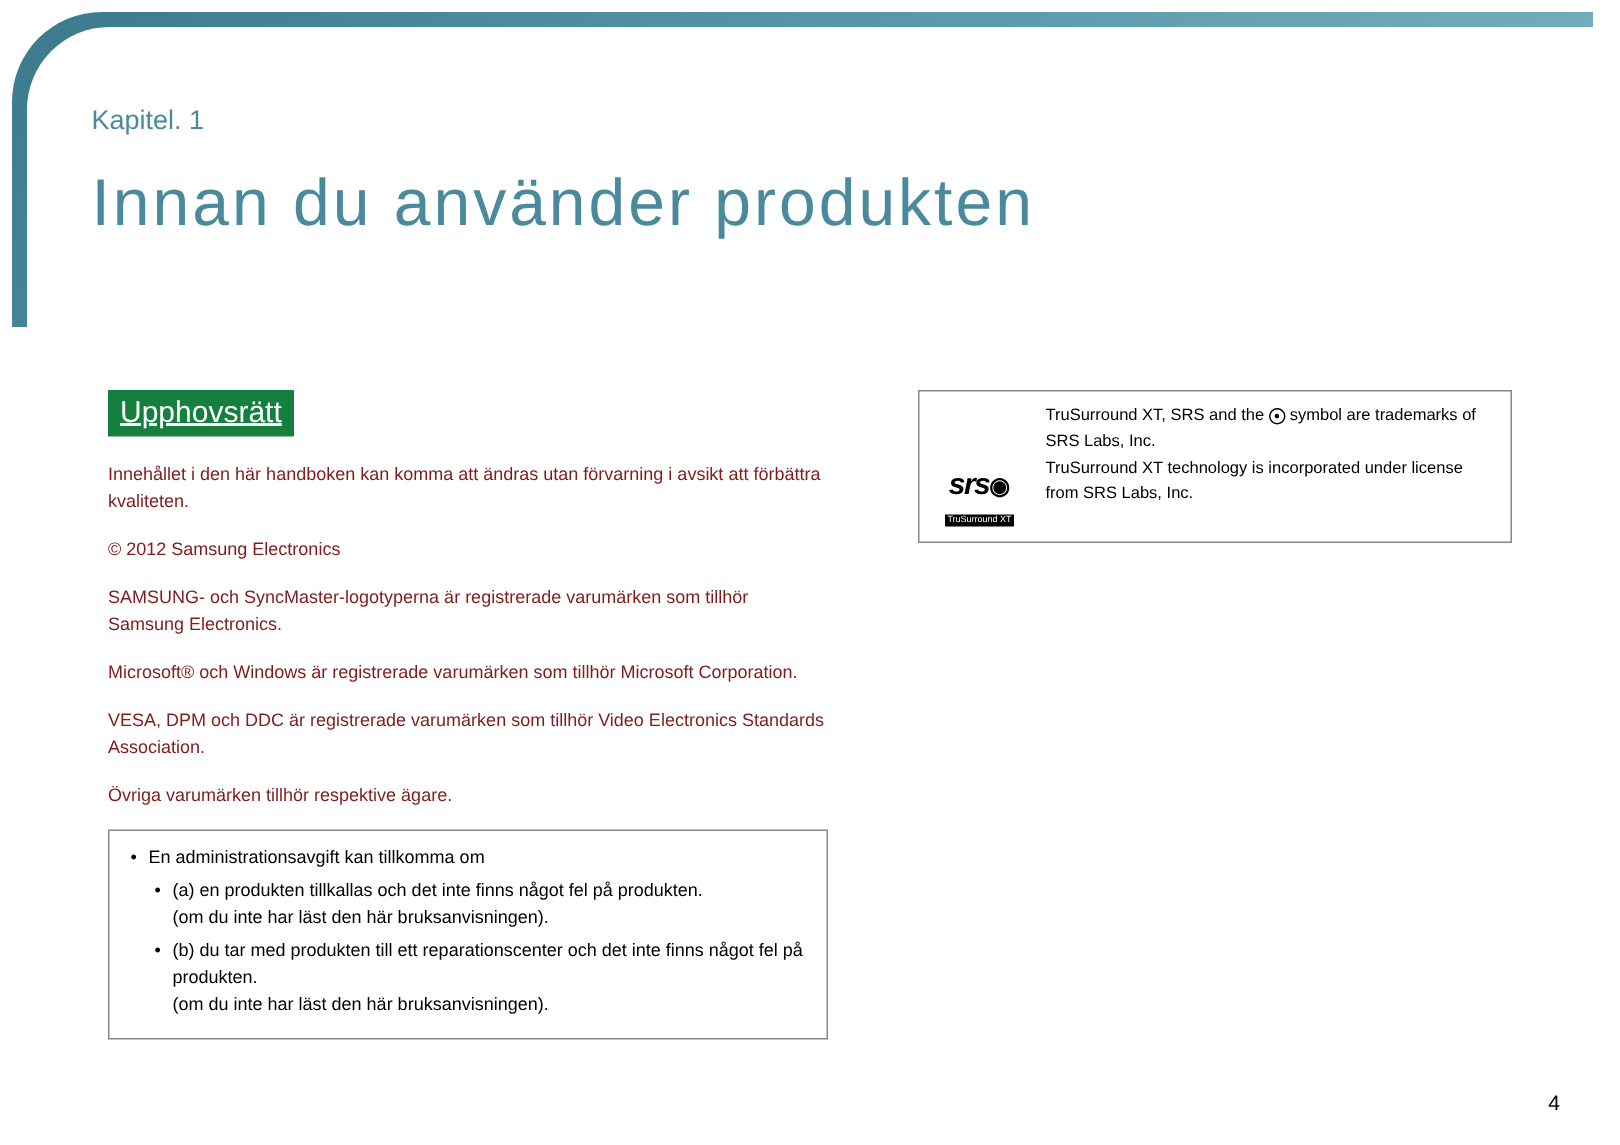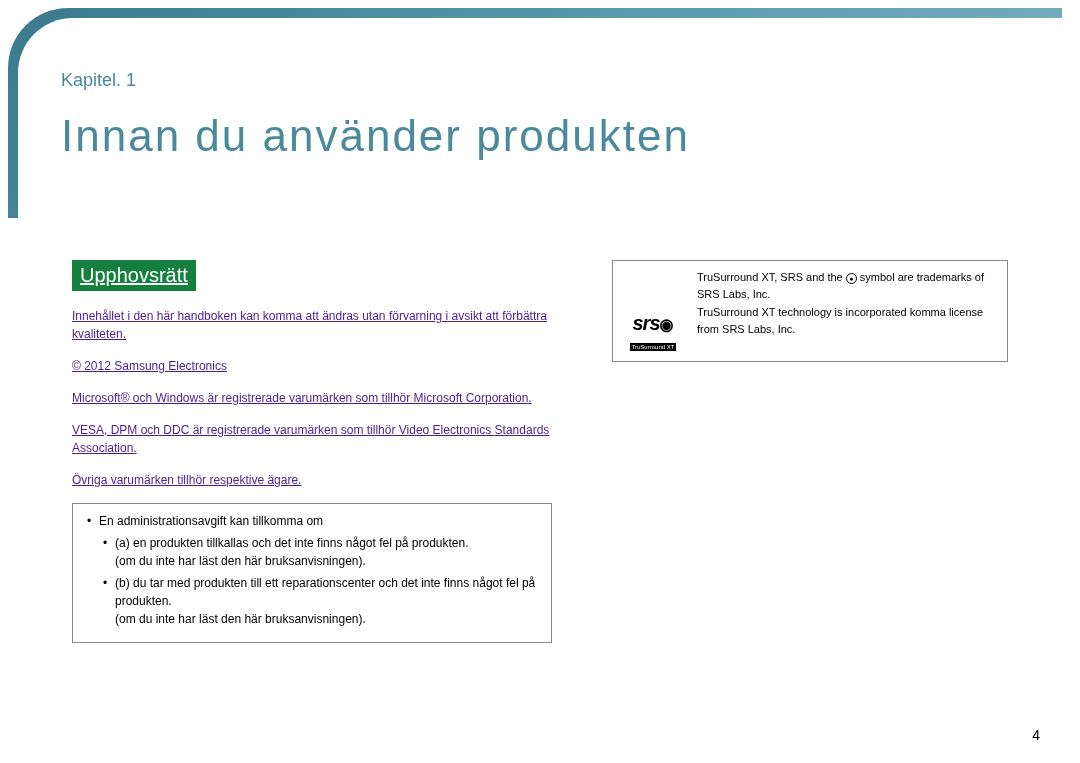--- a/index.html
+++ b/index.html
@@ -70,23 +70,22 @@
     color: #ffffff;
     font-size: 20px;
     font-weight: normal;
     padding: 4px 8px;
     margin-bottom: 16px;
     text-decoration: underline;
   }
   .body-text {
     font-size: 12px;
     line-height: 1.5;
-    color: #4c1d95;
+    color: #7f1d1d;
     margin-bottom: 14px;
-    text-decoration: underline;
   }
   .note-box {
     border: 1px solid #888;
     padding: 8px 10px;
     font-size: 12px;
     line-height: 1.5;
   }
   .note-box ul {
     list-style: none;
     padding-left: 0;
@@ -178,20 +177,21 @@
   <div class="chapter-label">Kapitel. 1</div>
   <div class="page-title">Innan du använder produkten</div>
 </div>
 
 <div class="content-area">
   <div class="left-col">
     <div class="section-heading">Upphovsrätt</div>
 
     <p class="body-text">Innehållet i den här handboken kan komma att ändras utan förvarning i avsikt att förbättra kvaliteten.</p>
     <p class="body-text">© 2012 Samsung Electronics</p>
+    <p class="body-text">SAMSUNG- och SyncMaster-logotyperna är registrerade varumärken som tillhör Samsung Electronics.</p>
     <p class="body-text">Microsoft® och Windows är registrerade varumärken som tillhör Microsoft Corporation.</p>
     <p class="body-text">VESA, DPM och DDC är registrerade varumärken som tillhör Video Electronics Standards Association.</p>
     <p class="body-text">Övriga varumärken tillhör respektive ägare.</p>
 
     <div class="note-box">
       <ul>
         <li>
           <span>En administrationsavgift kan tillkomma om</span>
           <ul>
             <li>
@@ -214,19 +214,19 @@
       <div class="srs-logo">
         <span class="srs-logo-main">srs</span><span style="font-size:16px;font-weight:bold;">◉</span><br>
         <span class="srs-logo-sub">TruSurround XT</span>
       </div>
       <div class="srs-text">
         <p>
           <span>TruSurround XT, SRS and the </span>
           <span class="srs-circle">●</span>
           <span> symbol are trademarks of SRS Labs, Inc.</span>
         </p>
-        <p>TruSurround XT technology is incorporated komma license from SRS Labs, Inc.</p>
+        <p>TruSurround XT technology is incorporated under license from SRS Labs, Inc.</p>
       </div>
     </div>
   </div>
 </div>
 
 <div class="page-number">4</div>
 
 </body></html>

